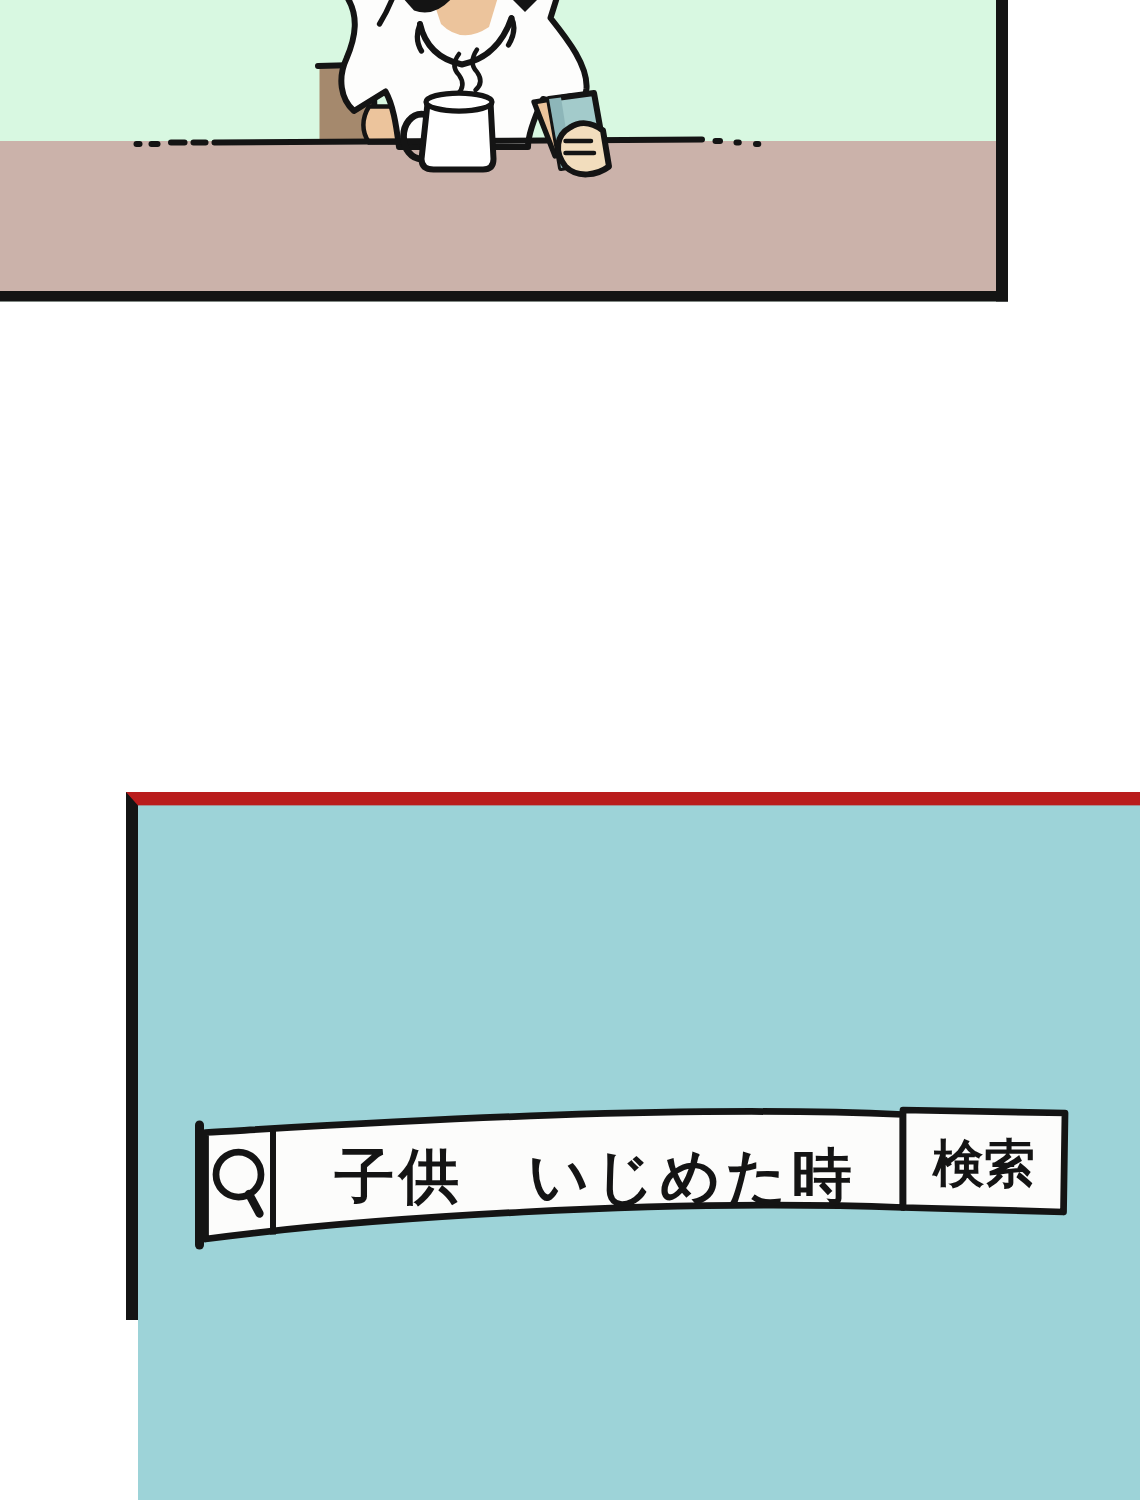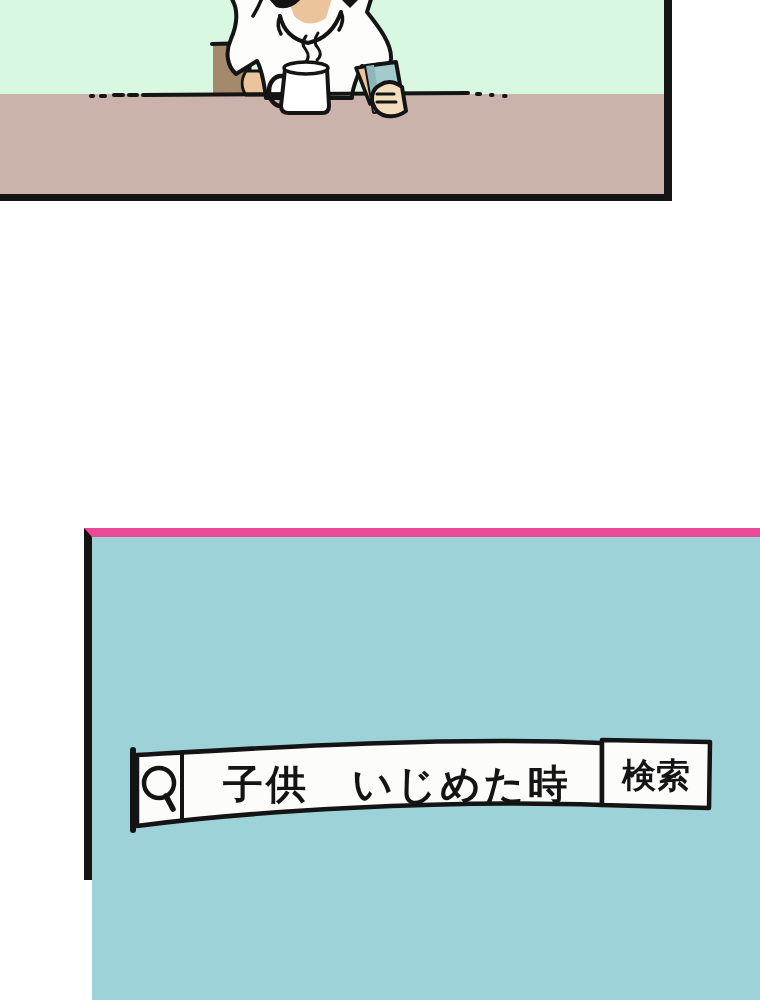--- a/index.html
+++ b/index.html
@@ -26,21 +26,21 @@
     border-right: 8px solid #141414;
     border-bottom: 7px solid #141414;
     background: #d8f8e1;
   }
   .panel-bottom {
     left: 84px;
     top: 528px;
     width: 676px;
     height: 352px;
     border-left: 8px solid #141414;
-    border-top: 9px solid #ec4899;
+    border-top: 9px solid #b91c1c;
     background: #9dd3d8;
   }
   svg { display: block; }
   .query-text {
     font-family: "DejaVu Sans", sans-serif;
     font-weight: 600;
     font-size: 40px;
     fill: #141414;
     letter-spacing: 3px;
   }

